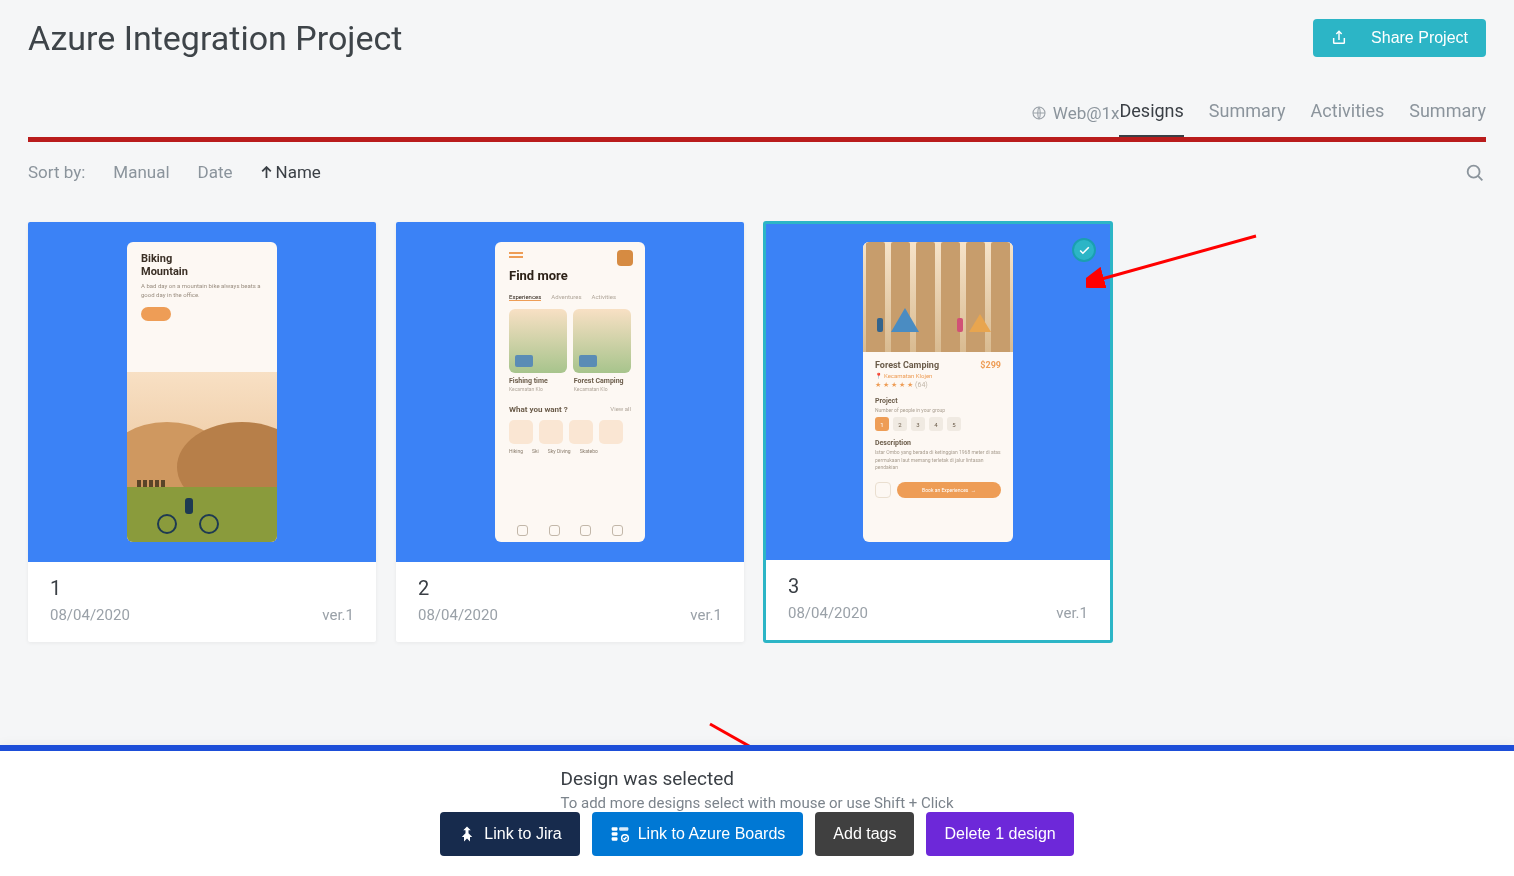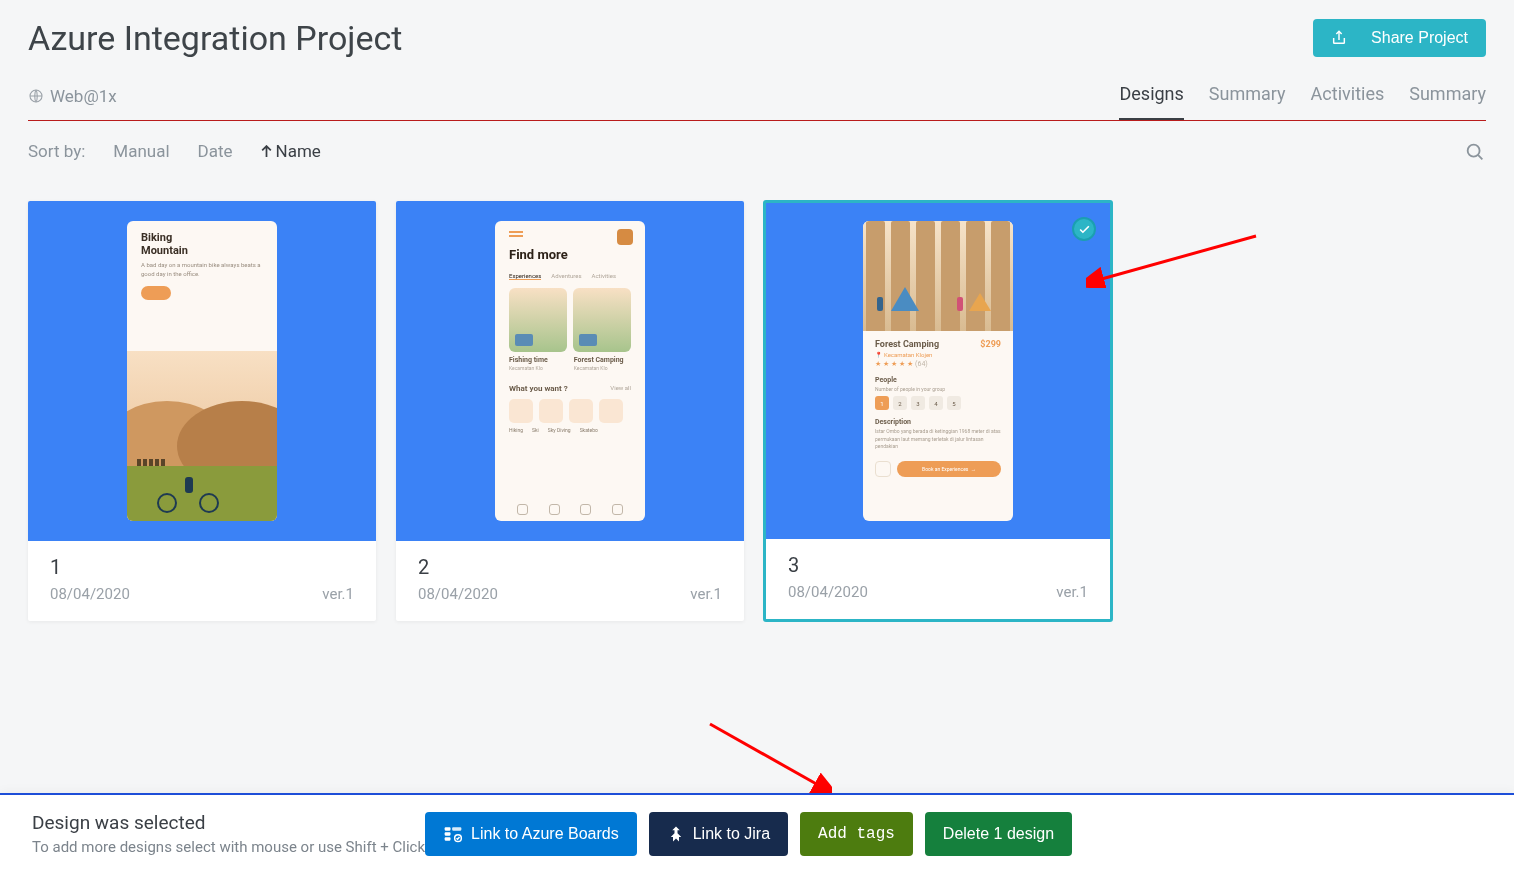--- a/index.html
+++ b/index.html
@@ -38,24 +38,24 @@
     font-size: 16px;
     display: flex;
     align-items: center;
     gap: 24px;
     cursor: pointer;
   }
   .share-btn svg { width: 16px; height: 16px; }
 
   .tabs-row {
     display: flex;
-    justify-content: space-between;
-    align-items: center;
-    margin-top: 17px;
-    border-bottom: 1px solid #b91c1c;
+    justify-content: flex-end;
+    align-items: center;
+    margin-top: 34px;
+    border-bottom: 5px solid #b91c1c;
   }
   .platform {
     color: #8b949c;
     font-size: 17px;
     display: flex;
     align-items: center;
     gap: 6px;
     padding-bottom: 12px;
   }
   .tabs {
@@ -224,45 +224,46 @@
     pointer-events: none;
   }
 
   
   .bottom-bar {
     position: absolute;
     bottom: 0;
     left: 0;
     right: 0;
     background: #fff;
-    border-top: 2px solid #1d4ed8;
+    border-top: 6px solid #1d4ed8;
     box-shadow: 0 -2px 10px rgba(0,0,0,0.04);
     padding: 16px 32px 20px 32px;
     display: flex;
     justify-content: flex-start;
     align-items: center;
+    flex-direction: column;
   }
   .sel-text .t1 { font-size: 19px; color: #3a3f45; }
   .sel-text .t2 { font-size: 15px; color: #7c848c; margin-top: 4px;}
   .actions { display:flex; gap:12px; }
   .btn {
     border: none;
     border-radius: 4px;
     padding: 12px 18px;
     font-size: 16px;
     color: #fff;
     cursor: pointer;
     display:flex;
     align-items:center;
     gap:8px;
   }
   .btn-azure { background: #0078d4; }
   .btn-jira  { background: #172b4d; }
-  .btn-tags  { background: #4d7c0f; font-family: Liberation Mono, monospace; }
-  .btn-del   { background: #15803d; }
+  .btn-tags  { background: #404040; }
+  .btn-del   { background: #6d28d9; }
 </style>
 </head>
 <body>
 
 <div class="page">
 
   <div class="header-row">
     <h1 class="project-title">Azure Integration Project</h1>
     <button class="share-btn">
       <svg viewBox="0 0 24 24" fill="none" stroke="currentColor" stroke-width="2.2">
@@ -429,21 +430,21 @@
             <div class="t3-p1"></div>
               <div class="t3-p2"></div>
           </div>
           <div class="t3-body">
             <div class="t3-title">
               <span>Forest Camping</span>
               <span class="t3-price">$299</span>
             </div>
             <div class="t3-loc">📍 <span>Kecamatan Klojen</span></div>
             <div class="t3-stars">★ ★ ★ ★ ★ <span style="color:#c0b6a8;">(64)</span></div>
-            <div class="t3-sect">People</div>
+            <div class="t3-sect">Project</div>
             <div class="t3-sub">Number of people in your group</div>
             <div class="t3-nums">
               <div class="t3-num act">1</div>
                 <div class="t3-num">2</div>
                 <div class="t3-num">3</div>
                 <div class="t3-num">4</div>
                 <div class="t3-num">5</div>
             </div>
             <div class="t3-sect">Description</div>
             <div class="t3-desc">Istar Ombo yang berada di ketinggian 1968 meter di atas permukaan laut memang terletak di jalur lintasan pendakian</div>
@@ -485,37 +486,37 @@
     </defs>
   <line x1="8" y1="8" x2="118" y2="70" stroke="#ff0000" stroke-width="3" marker-end="url(#ah2)"></line>
 </svg>
 
 <div class="bottom-bar">
   <div class="sel-text">
     <div class="t1">Design was selected</div>
     <div class="t2">To add more designs select with mouse or use Shift + Click</div>
   </div>
   <div class="actions">
+    <button class="btn btn-jira">
+      <svg width="18" height="18" viewBox="0 0 24 24" fill="currentColor">
+          <path d="M12 2l5 5h-3v4l5 5h-3v6l-4-4-4 4v-6H5l5-5V7H7l5-5z"></path>
+        </svg>
+      <span>Link to Jira</span>
+    </button>
     <button class="btn btn-azure">
       <svg width="20" height="20" viewBox="0 0 24 24" fill="currentColor">
           <rect x="2" y="4" width="7" height="4" rx="1"></rect>
           <rect x="2" y="10" width="7" height="4" rx="1"></rect>
           <rect x="2" y="16" width="7" height="4" rx="1"></rect>
           <rect x="11" y="4" width="11" height="4" rx="1" opacity="0.85"></rect>
           <circle cx="18" cy="17" r="4" fill="none" stroke="currentColor" stroke-width="1.8"></circle>
           <path d="M16.2 17l1.3 1.3 2.3-2.6" fill="none" stroke="currentColor" stroke-width="1.8"></path>
         </svg>
       <span>Link to Azure Boards</span>
     </button>
-    <button class="btn btn-jira">
-      <svg width="18" height="18" viewBox="0 0 24 24" fill="currentColor">
-          <path d="M12 2l5 5h-3v4l5 5h-3v6l-4-4-4 4v-6H5l5-5V7H7l5-5z"></path>
-        </svg>
-      <span>Link to Jira</span>
-    </button>
     <button class="btn btn-tags">
       <span>Add tags</span>
     </button>
     <button class="btn btn-del">
       <span>Delete 1 design</span>
     </button>
   </div>
 </div>
 
 </body></html>

